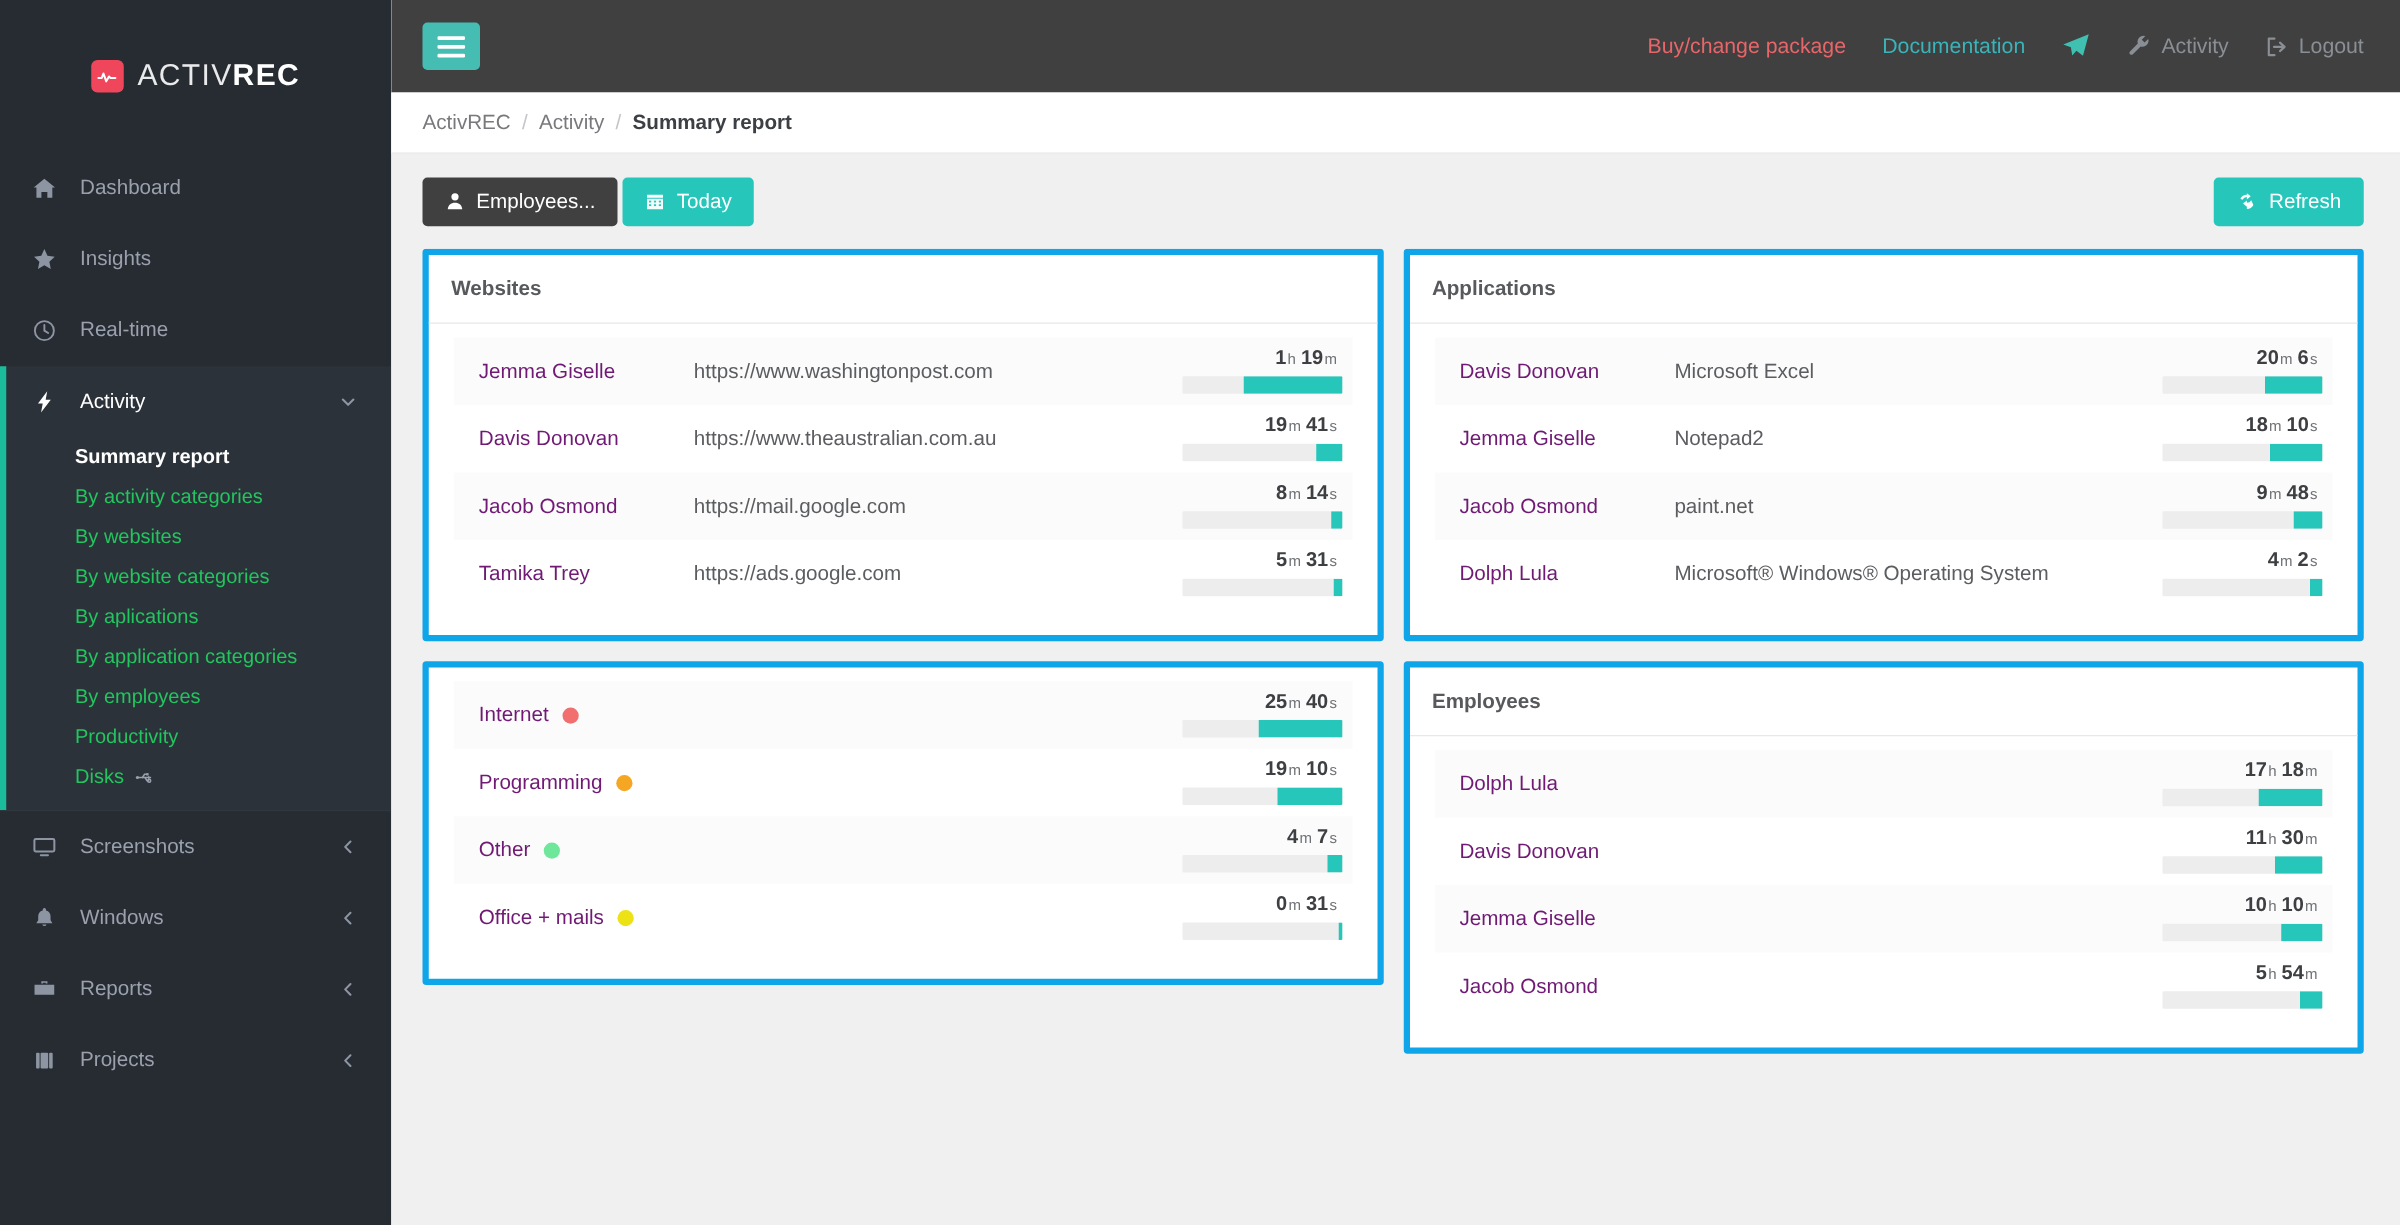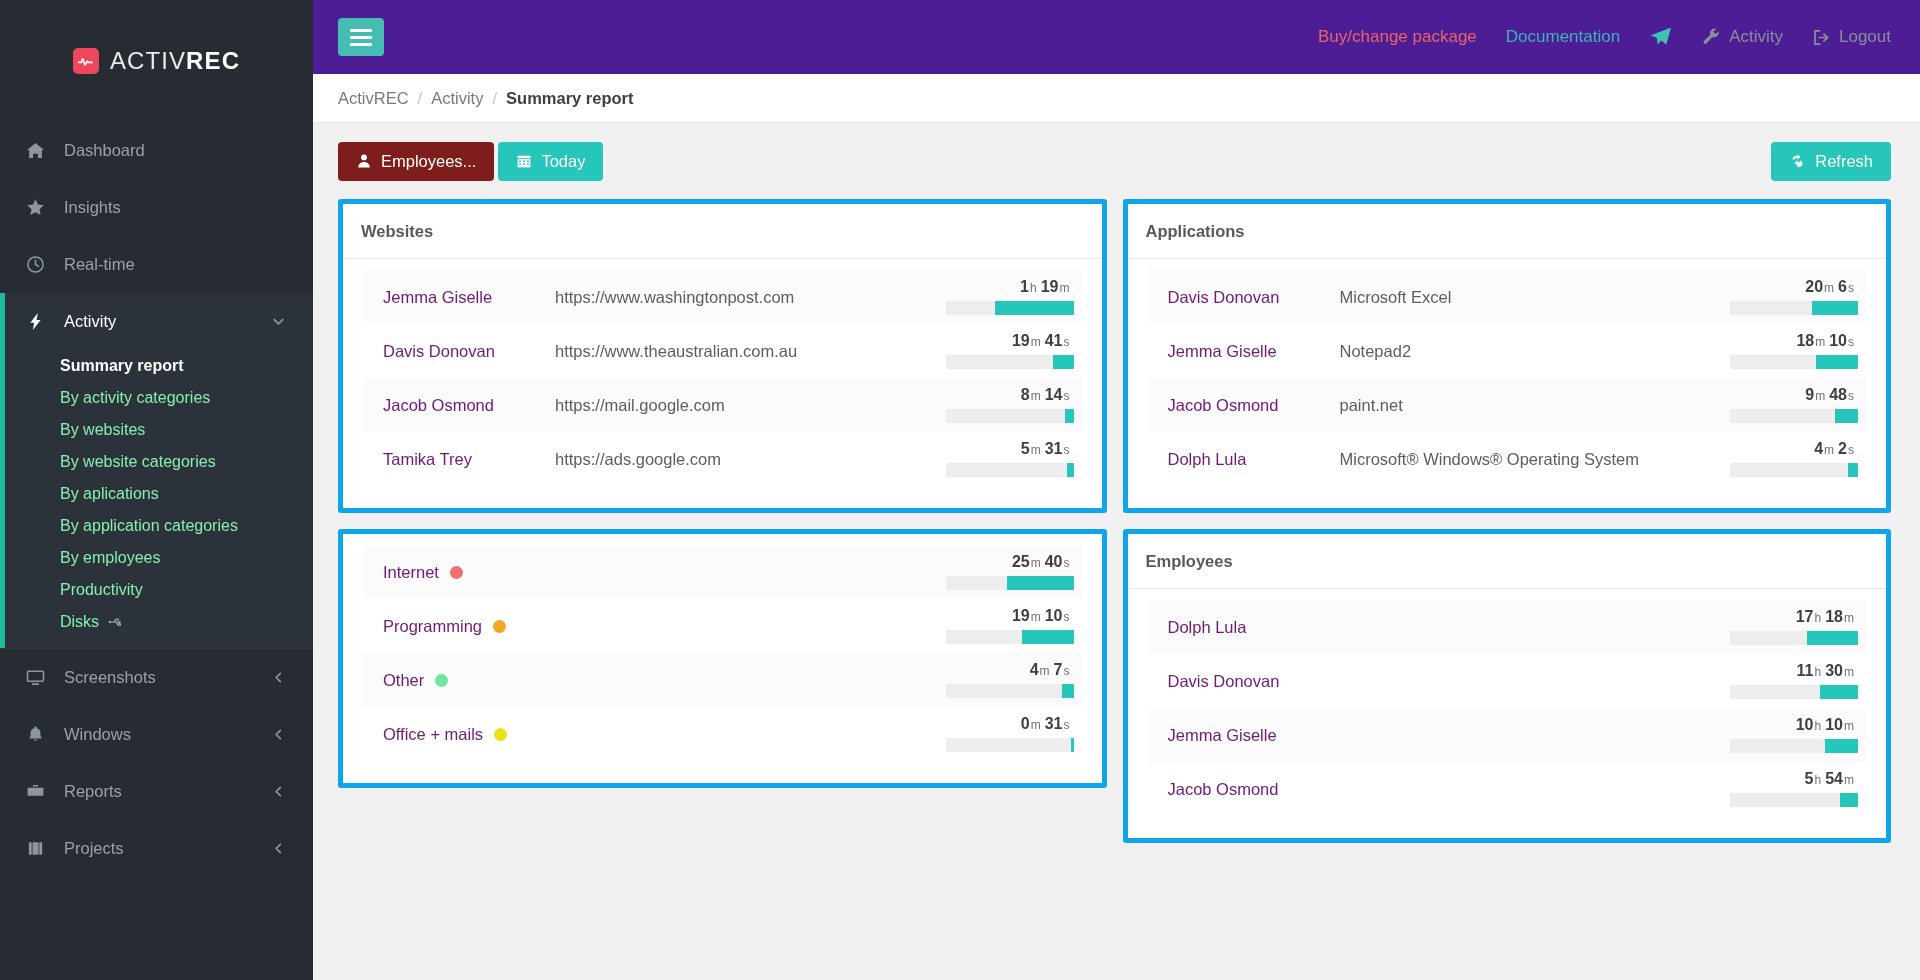--- a/index.html
+++ b/index.html
@@ -57,34 +57,34 @@
   .nav-group.active .nav-item { padding-left: 21px; }
   .nav-group.active .nav-item .nav-ico { color: #ffffff; }
   .nav-group.active .nav-item .nav-label { color: #ffffff; }
 
   .subnav { padding-bottom: 10px; }
   .sub-item {
     display: flex; align-items: center;
     height: 32px;
     padding-left: 55px;
     font-size: 16px;
-    color: #86efac;
+    color: #22c55e;
     cursor: pointer;
   }
   .sub-item.current { color: #ffffff; font-weight: 700; }
   .sub-item .usb-ico { margin-left: 9px; display: flex; color: #99a1ad; }
 
   .nav-sep { height: 1px; background: #30363e; }
 
   
   .main { flex: 1 1 auto; height: 980px; display: flex; flex-direction: column; background: #f0f0f0; position: relative; overflow: hidden; }
 
   .topbar {
     height: 74px; flex: 0 0 74px;
-    background: #4c1d95;
+    background: #404040;
     display: flex; align-items: center;
     padding: 0 29px 0 25px;
   }
   .hamburger {
     width: 46px; height: 38px; border-radius: 4px;
     background: #45bdb3;
     display: flex; flex-direction: column; align-items: center; justify-content: center;
     gap: 4px; cursor: pointer; border: none;
   }
   .hamburger span { display: block; width: 22px; height: 3px; background: #fff; border-radius: 1px; }
@@ -115,21 +115,21 @@
     padding: 0 29px 0 25px;
   }
   .btn {
     height: 39px; border: none; border-radius: 4px;
     color: #fff; font-size: 16.5px;
     display: inline-flex; align-items: center; gap: 9px;
     padding: 0 18px; cursor: pointer;
     font-family: "Liberation Sans", sans-serif;
     white-space: nowrap;
   }
-  .btn-blue { background: #7f1d1d; }
+  .btn-blue { background: #404040; }
   .btn-teal { background: #26c6bb; }
   .btn + .btn { margin-left: 4px; }
   .btn .bi { display: flex; align-items: center; }
   .toolbar-right { margin-left: auto; }
 
   
   .content {
     flex: 1 1 auto;
     padding: 0 29px 0 25px;
     overflow: hidden;

